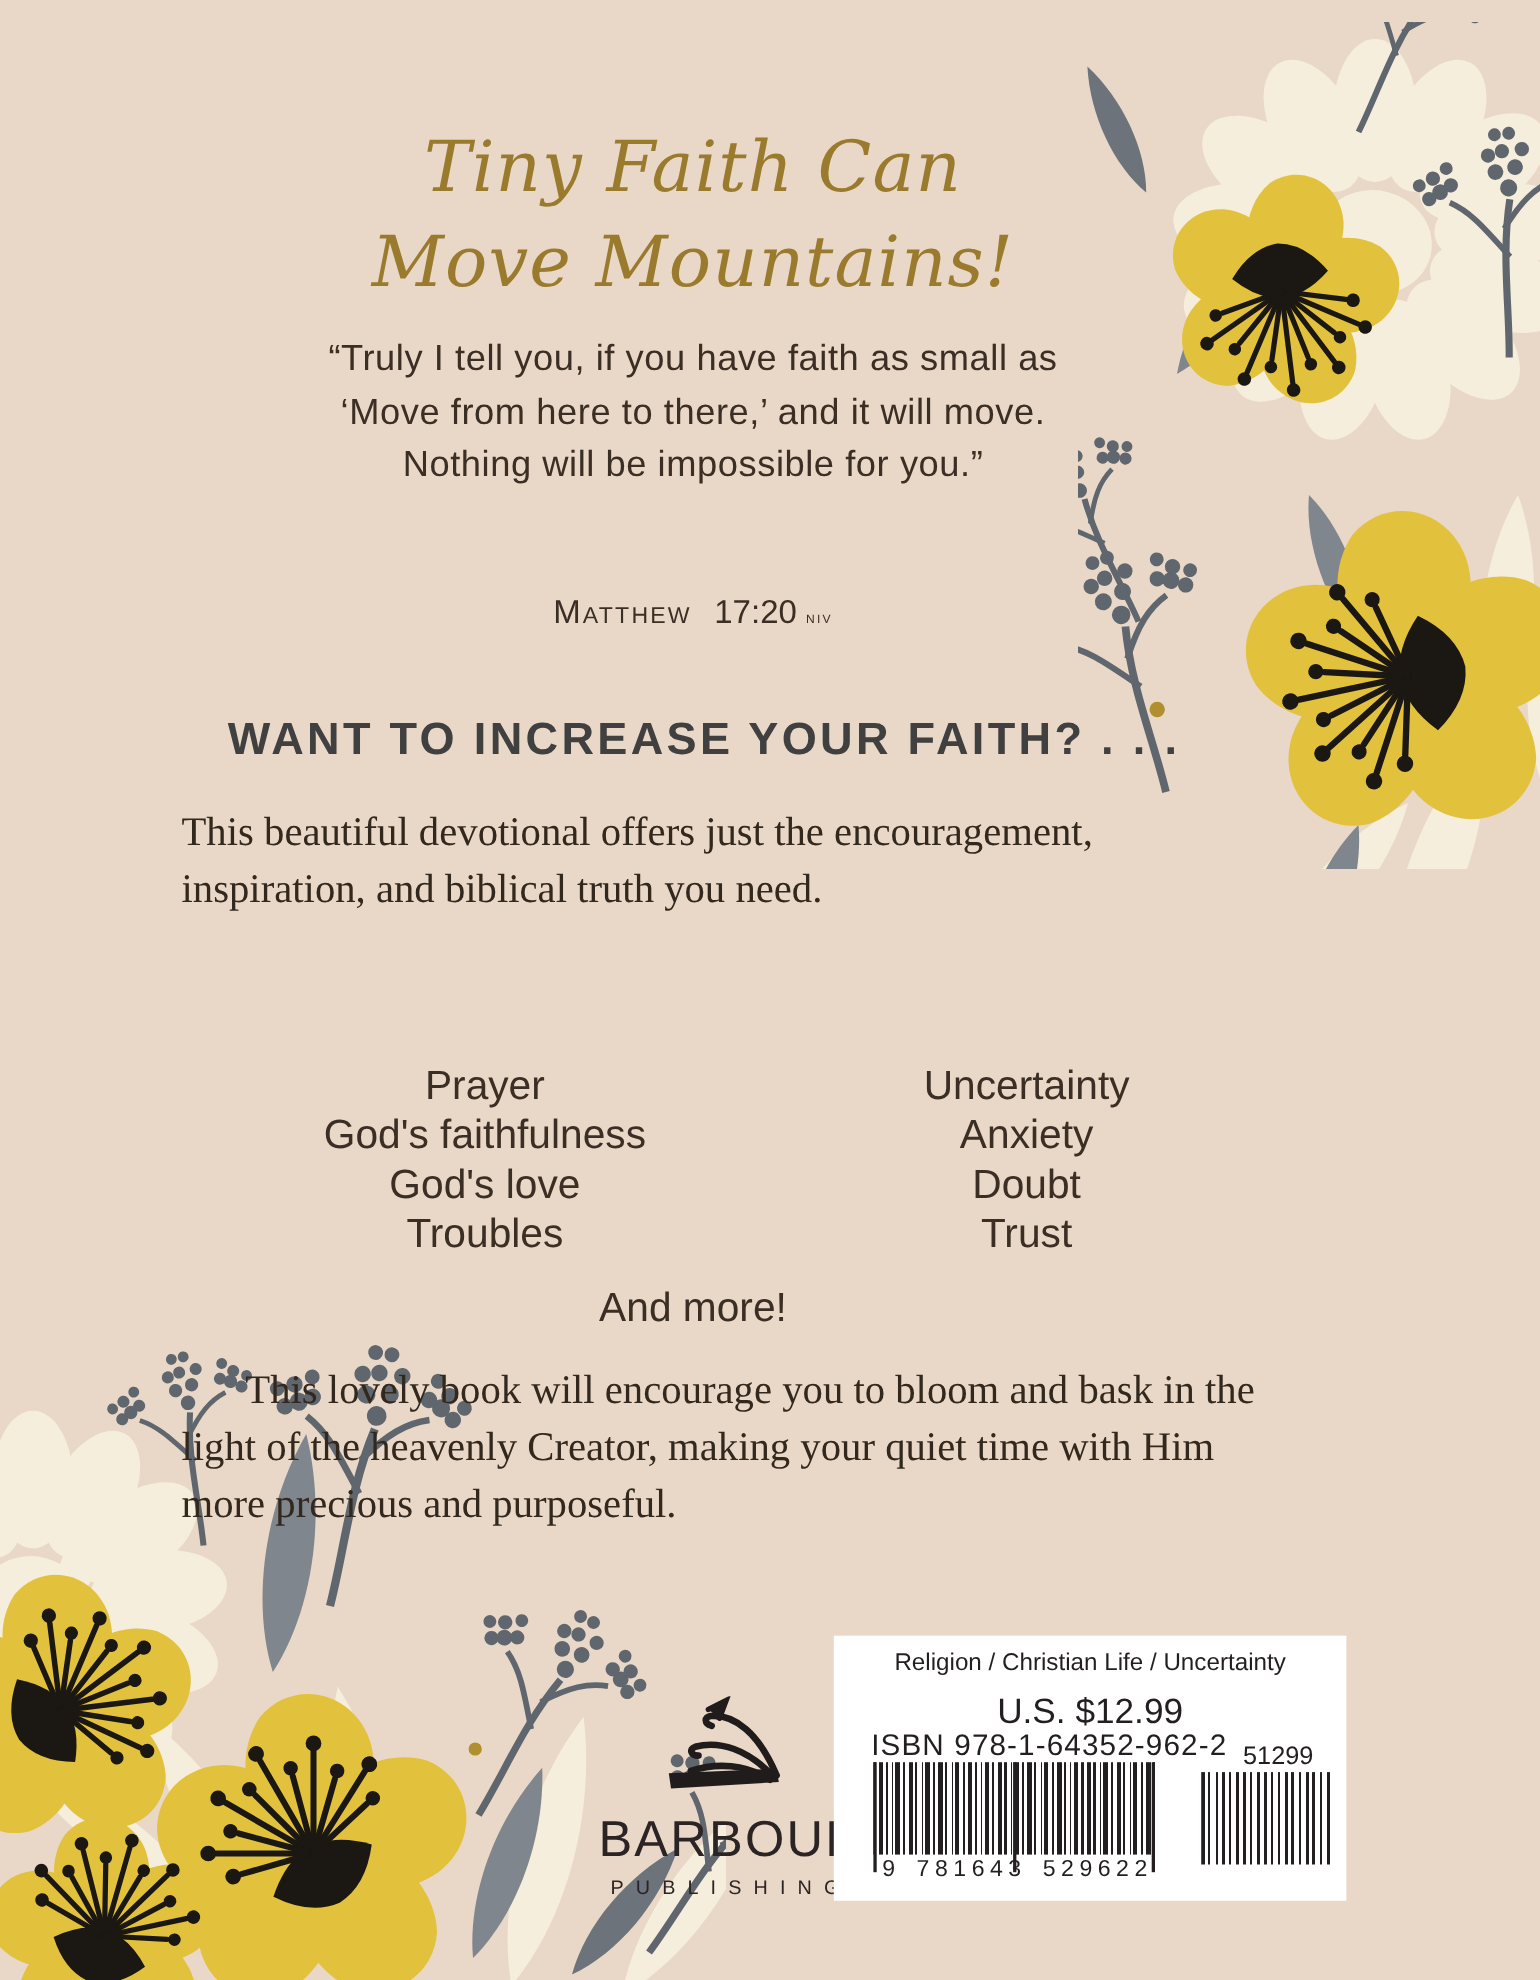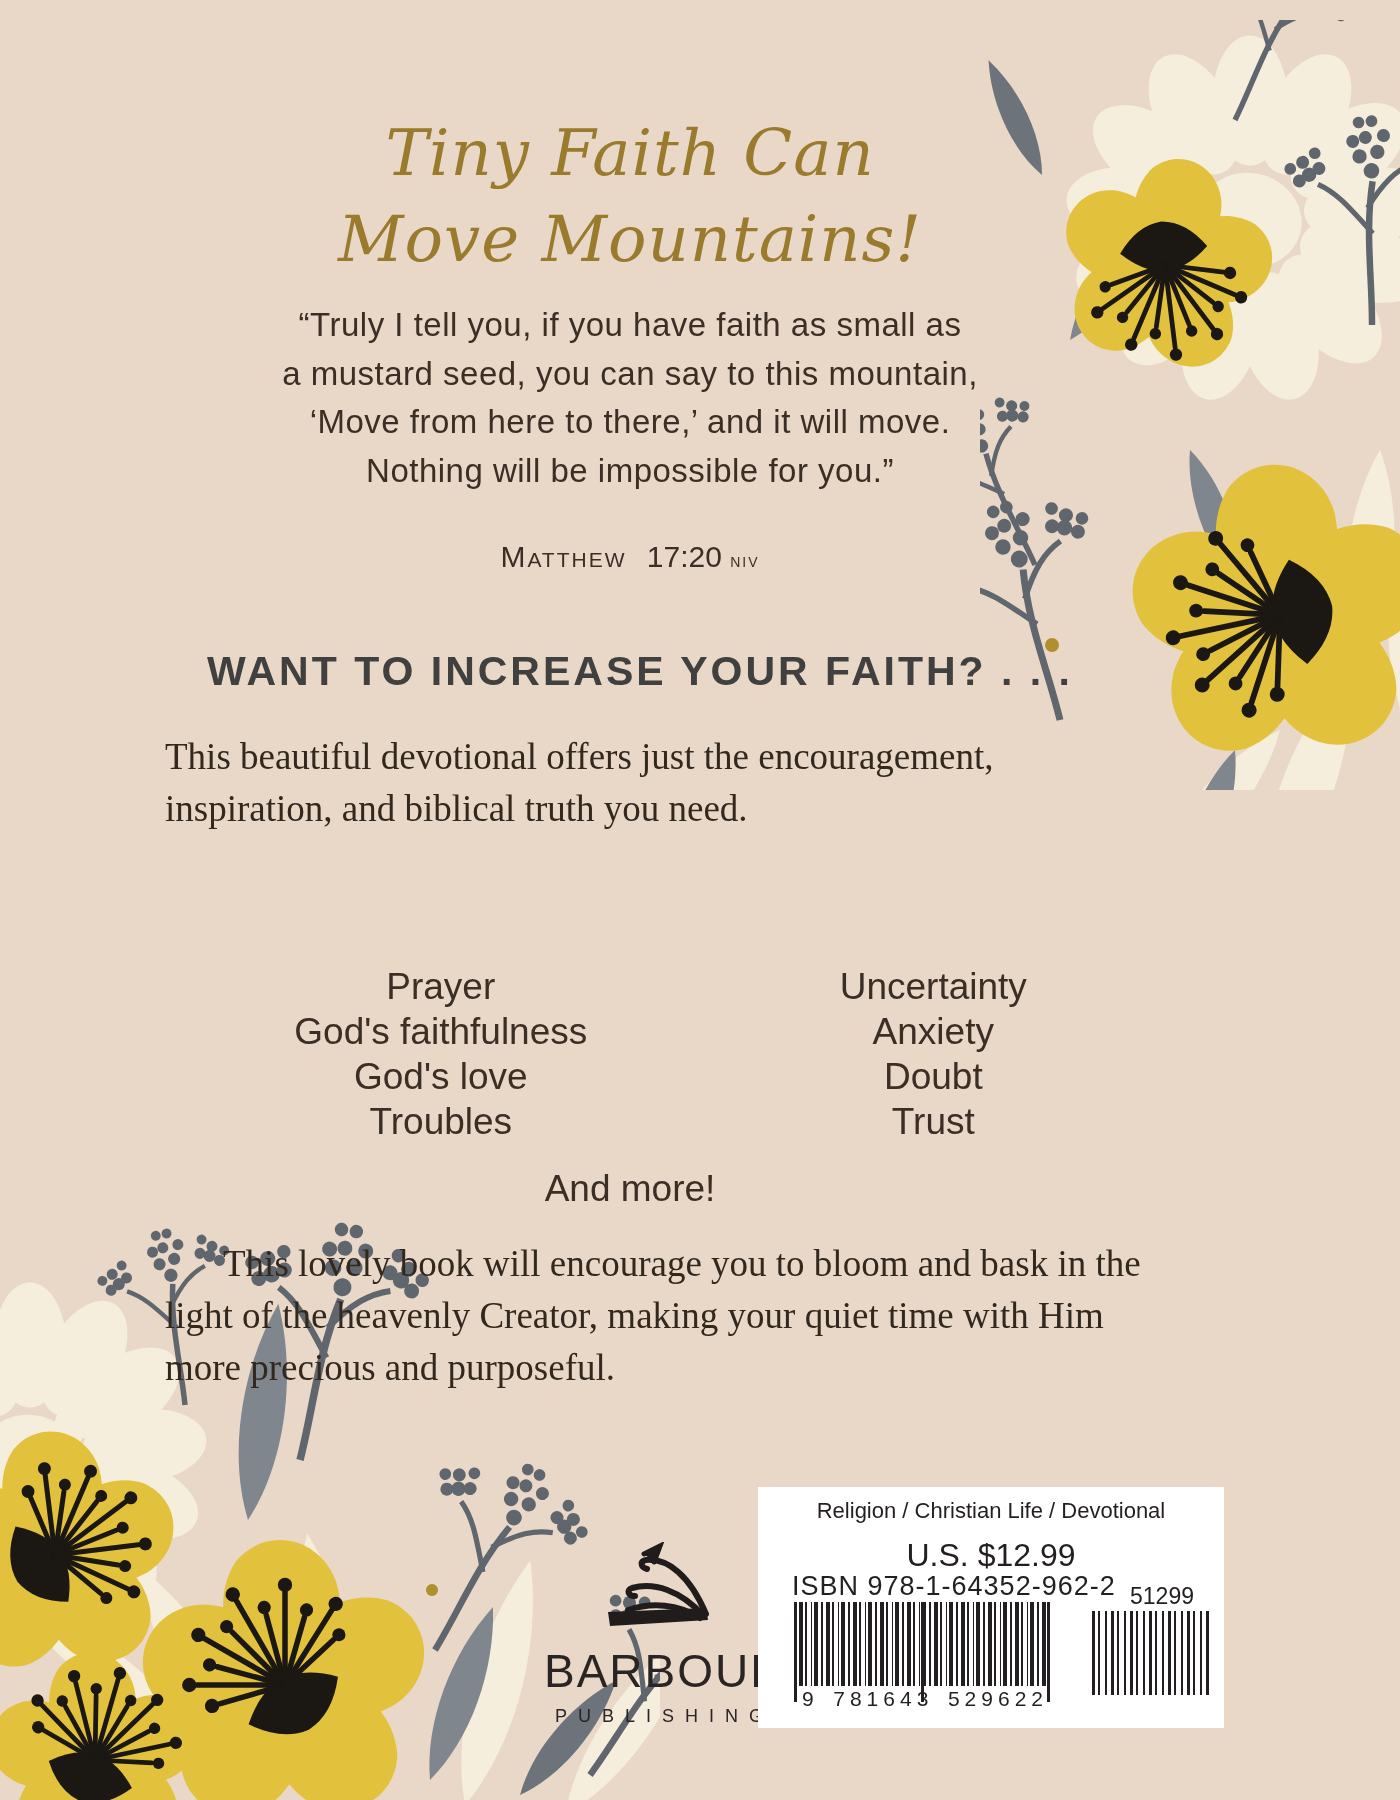--- a/index.html
+++ b/index.html
@@ -12,21 +12,21 @@
 
   .title{position:absolute;top:110px;left:80px;width:1100px;text-align:center;
          font-family:"DejaVu Serif",serif;font-style:italic;font-size:64px;line-height:86px;
          color:#9a7b2e;letter-spacing:1px;}
   .quote{position:absolute;top:301px;left:100px;width:1060px;text-align:center;
          font-size:33px;line-height:48.5px;color:#3b2e25;letter-spacing:0.5px;}
   .scripture{position:absolute;top:540px;left:100px;width:1060px;text-align:center;
          font-size:30px;color:#3b2e25;}
   .sc{font-variant:small-caps;letter-spacing:2px;}
   .scripture .ref{margin-left:12px;}
-  .scripture .ver{font-size:20px;}
+  .scripture .ver{font-size:16px;}
 
   .faith-heading{position:absolute;top:648px;left:80px;width:1120px;text-align:center;
          font-weight:bold;font-size:41px;letter-spacing:3px;color:#404040;}
 
   .para{position:absolute;left:165px;width:985px;font-family:"Liberation Serif",serif;
         font-size:37px;line-height:52px;color:#32281e;}
   .para.indent{text-indent:58px;}
   .p1{top:731px;}
   .p2{top:835px;}
   .p3{top:1238px;}
@@ -240,21 +240,20 @@
     </g>
   </svg>
 
   <div class="title">
     <div>Tiny Faith Can</div>
     <div>Move Mountains!</div>
   </div>
 
   <div class="quote">
     <div>“Truly I tell you, if you have faith as small as</div>
-    <div>a mustard seed, you can say to this mountain,</div>
     <div>‘Move from here to there,’ and it will move.</div>
     <div>Nothing will be impossible for you.”</div>
   </div>
   <div class="scripture">
     <span class="sc">Matthew</span>
     <span class="ref">17:20</span>
     <span class="ver sc">niv</span>
   </div>
 
   <div class="faith-heading">WANT TO INCREASE YOUR FAITH? . . .</div>
@@ -287,21 +286,21 @@
         <path d="M106,76 C84,62 58,60 34,68" stroke-width="6"></path>
         <path d="M50,12 L66,4 L60,20" stroke-width="5" fill="#211c1c"></path>
       </g>
       <path d="M14,70 L112,66 L114,78 L16,84 Z" fill="#211c1c"></path>
     </svg>
     <div class="logo-name">BARBOUR</div>
     <div class="logo-sub">PUBLISHING</div>
   </div>
 
   <div class="bcbox">
-    <div class="bc-genre">Religion / Christian Life / Devotional</div>
+    <div class="bc-genre">Religion / Christian Life / Uncertainty</div>
     <div class="bc-price">U.S. $12.99</div>
     <div class="bc-isbn">ISBN 978-1-64352-962-2</div>
     <div class="ean-bars"></div>
     <div class="guard g1"></div>
     <div class="guard g2"></div>
     <div class="guard g3"></div>
     <div class="ean-digits">
       <span>9</span>
       <span>781643</span>
       <span>529622</span>

